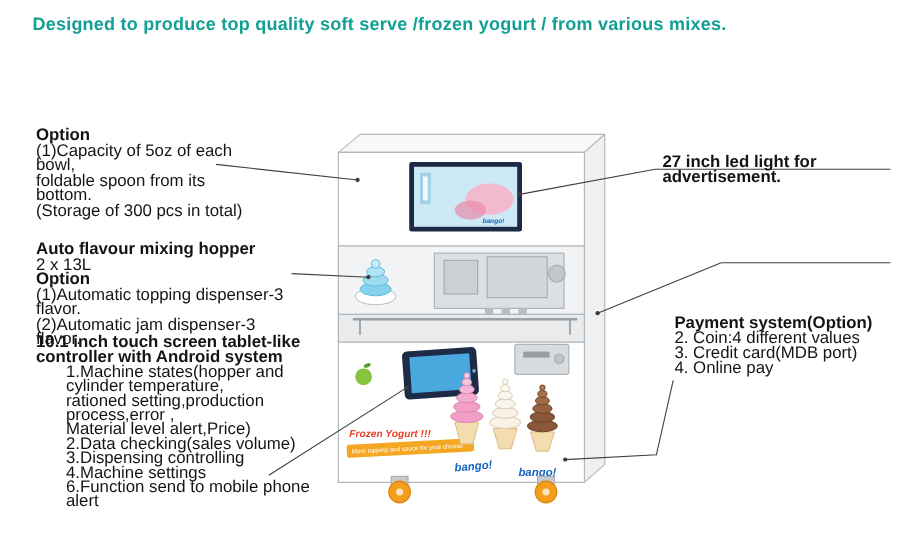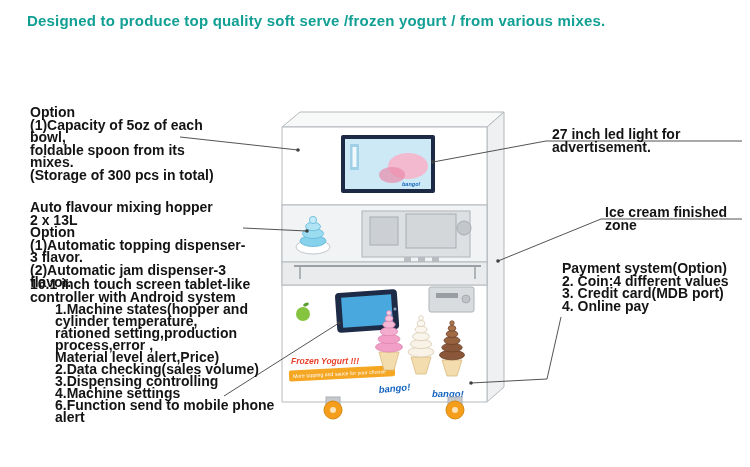--- a/index.html
+++ b/index.html
@@ -13,21 +13,21 @@
   .page { position: absolute; inset: 0; width: 750px; height: 467px; background: #fff; }
   .title {
     position: absolute; left: 27px; top: 12px;
     font-size: 15px; font-weight: bold; color: #12a094;
     letter-spacing: 0.2px; white-space: nowrap;
   }
   .scene { position: absolute; left: 0; top: 0; }
   .scene text { font-family: "Liberation Sans", sans-serif; }
   .ann { position: absolute; font-size: 14px; line-height: 12.5px; color: #141414; }
   .ann .h { font-weight: bold; }
-  .ann .ln { font-weight: bold; }
+  .ann .ln { font-weight: normal; }
   .ann-l1 { left: 30px; top: 106px; width: 190px; }
   .ann-l2 { left: 30px; top: 201px; width: 220px; }
   .ann-l3 { left: 30px; top: 278px; width: 248px; }
   .ann-l3 .ln { line-height: 12px; margin-left: 25px; }
   .ann-r1 { left: 552px; top: 128px; width: 195px; }
   .ann-r2 { left: 605px; top: 206px; width: 145px; }
   .ann-r3 { left: 562px; top: 262px; width: 188px; }
 </style>
 </head>
 <body>
@@ -173,21 +173,21 @@
       <circle cx="498" cy="261" r="1.8" fill="#3f3f3f" stroke="none"></circle>
 
       <polyline points="561,317 547,379 471,383"></polyline>
       <circle cx="471" cy="383" r="1.8" fill="#3f3f3f" stroke="none"></circle>
     </g>
   </svg>
 
   <div class="ann ann-l1">
     <div class="h">Option</div>
     <div class="ln">(1)Capacity of 5oz of each bowl,</div>
-    <div class="ln">foldable spoon from its mixes.</div>
+    <div class="ln">foldable spoon from its bottom.</div>
     <div class="ln">(Storage of 300 pcs in total)</div>
   </div>
 
   <div class="ann ann-l2">
     <div class="h">Auto flavour mixing hopper</div>
     <div class="ln">2 x 13L</div>
     <div class="h">Option</div>
     <div class="ln">(1)Automatic topping dispenser-3 flavor.</div>
     <div class="ln">(2)Automatic jam dispenser-3 flavor.</div>
   </div>
@@ -200,23 +200,20 @@
     <div class="ln">2.Data checking(sales volume)</div>
     <div class="ln">3.Dispensing controlling</div>
     <div class="ln">4.Machine settings</div>
     <div class="ln">6.Function send to mobile phone alert</div>
   </div>
 
   <div class="ann ann-r1">
     <div class="h">27 inch led light for advertisement.</div>
   </div>
 
-  <div class="ann ann-r2">
-    <div class="h">Ice cream finished zone</div>
-  </div>
 
   <div class="ann ann-r3">
     <div class="h">Payment system(Option)</div>
     <div class="ln">2. Coin:4 different values</div>
     <div class="ln">3. Credit card(MDB port)</div>
     <div class="ln">4. Online pay</div>
   </div>
 
 </div>
 

